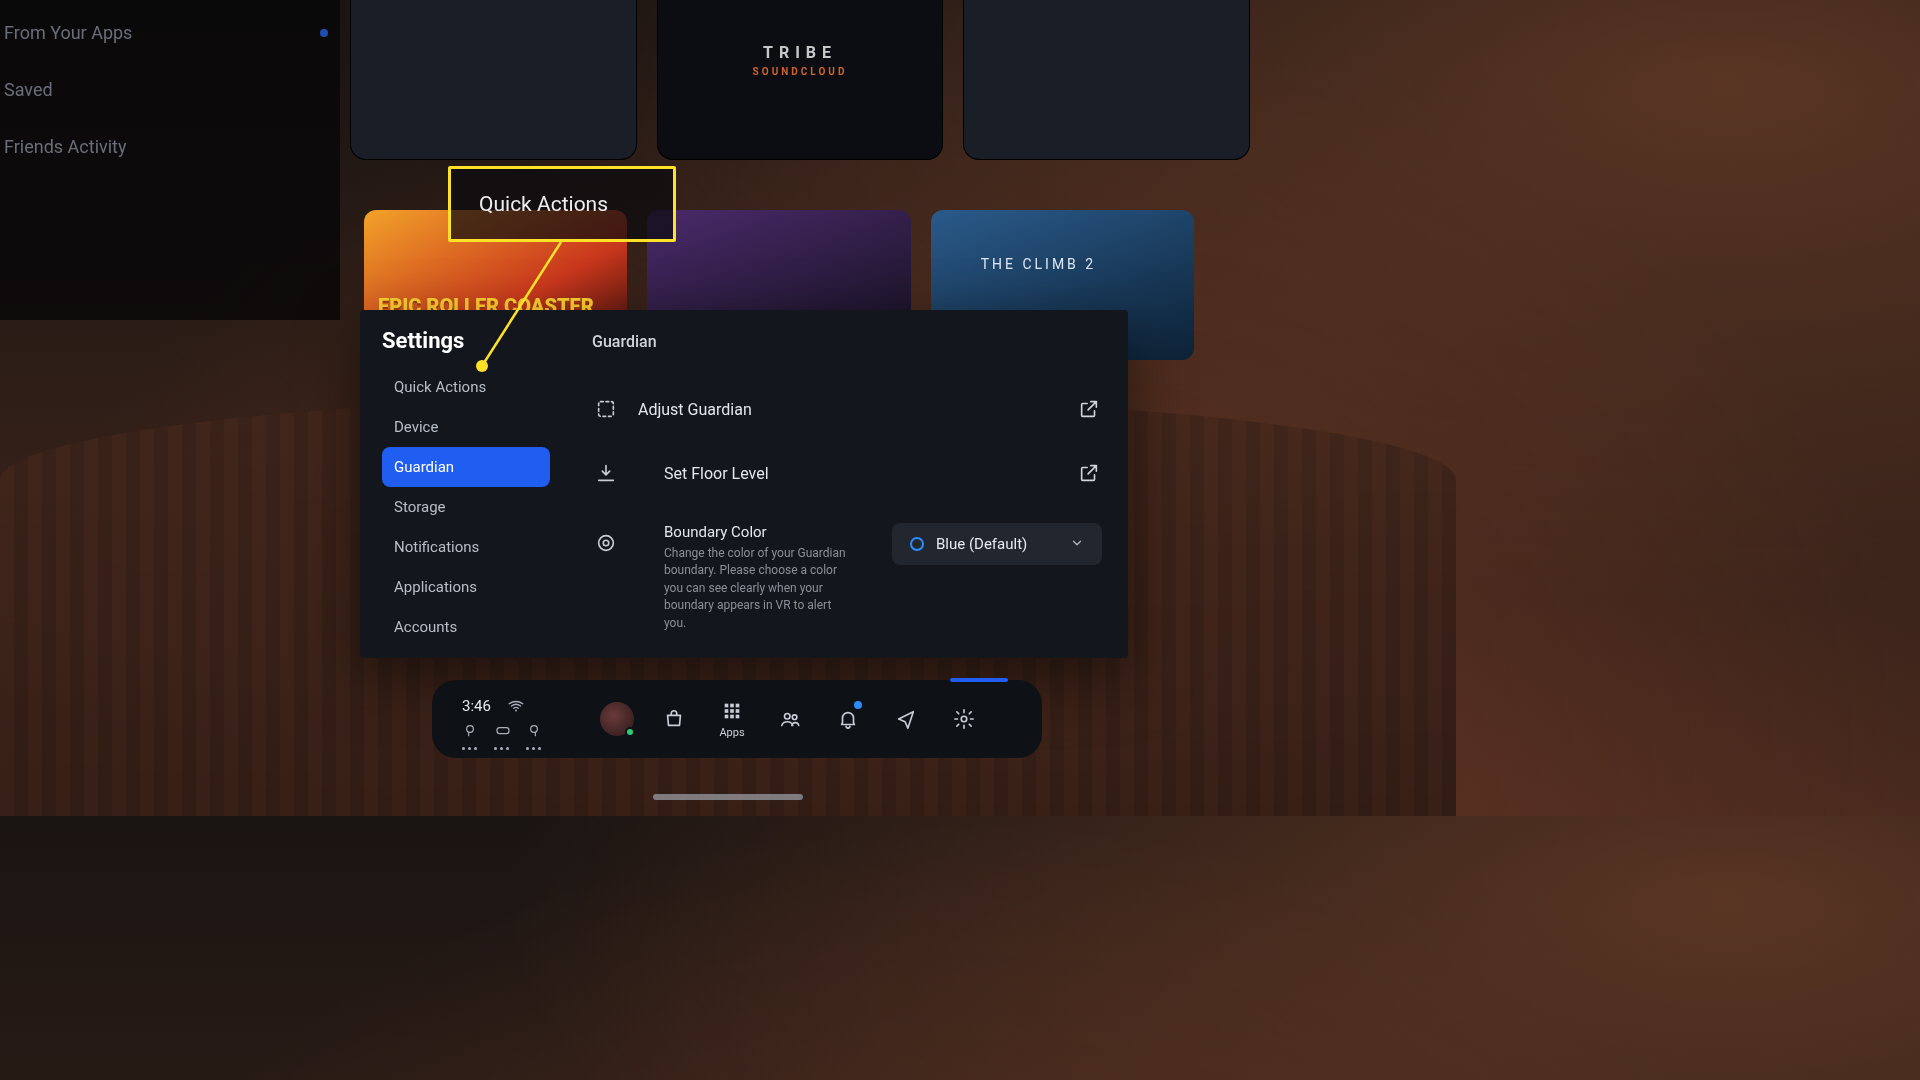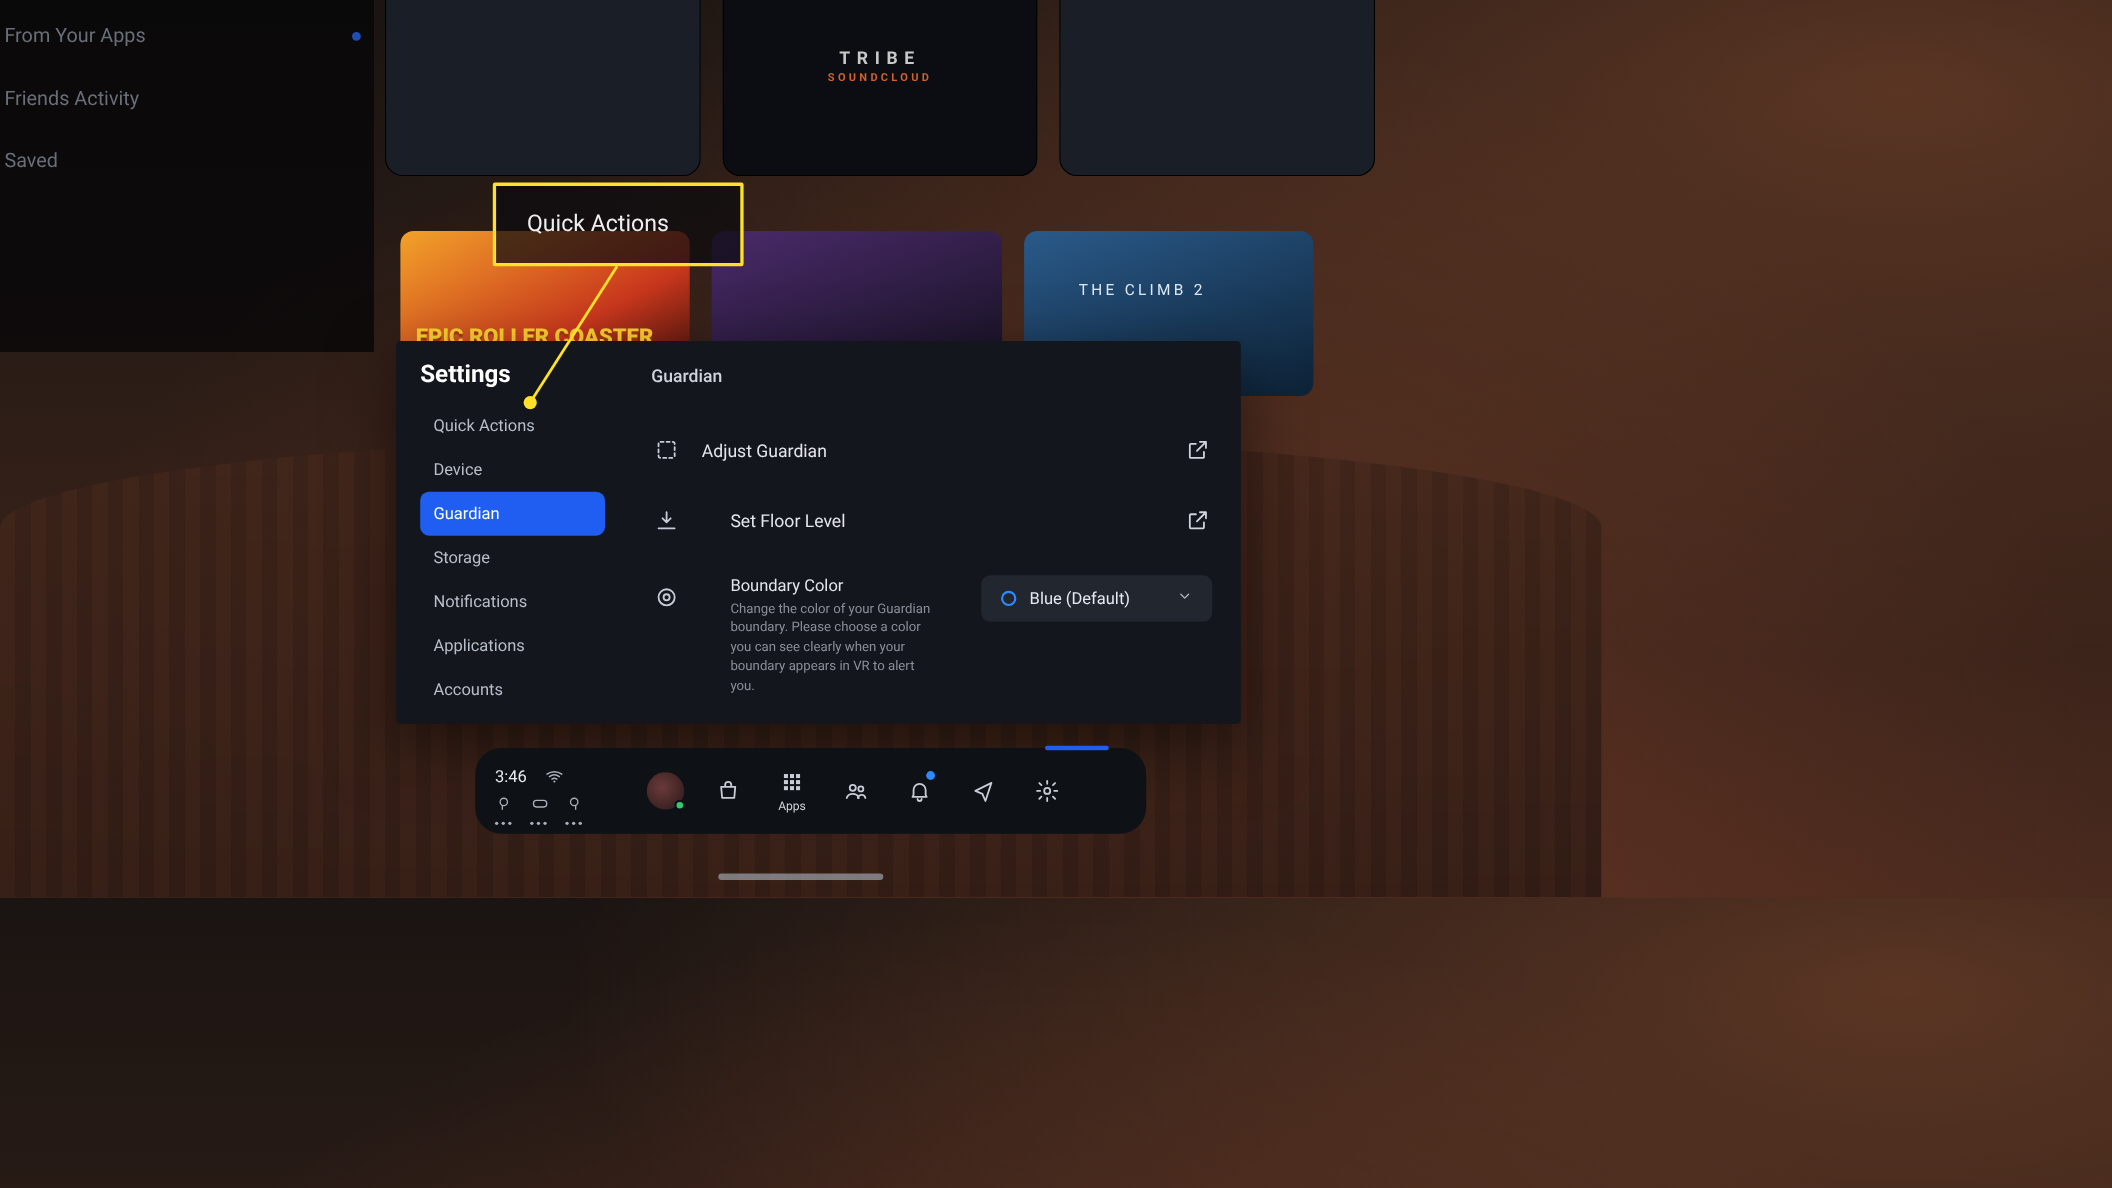--- a/index.html
+++ b/index.html
@@ -60,21 +60,21 @@
 
   
   .callout-box { position:absolute; left:448px; top:166px; width:228px; height:76px;
     border:3px solid #ffe227; background:rgba(10,10,14,.7); display:flex; align-items:center; padding-left:28px;
     font-size:21px; color:#eee; border-radius:2px;}
   .callout-dot { position:absolute; left:476px; top:360px; width:12px; height:12px; background:#ffe227; border-radius:50%;}
   svg.callout-line { position:absolute; left:0; top:0; pointer-events:none;}
 
   
   .dock-wrap { position:absolute; left:432px; top:680px; width:610px;}
-  .dock { height:78px; background:#0e1116; border-radius:24px; display:flex; align-items:center; padding:0 26px 0 18px; gap:22px; position:relative;}
+  .dock { height:78px; background:#0e1116; border-radius:24px; display:flex; align-items:center; padding:0 26px 0 30px; gap:22px; position:relative;}
   .dock .indicator { position:absolute; right:34px; top:-2px; width:58px; height:4px; background:#1f5ef0; border-radius:2px;}
   .dock-left { display:flex; flex-direction:column; gap:4px; align-items:flex-start;}
   .dock-time { font-size:15px; color:#e8ebf1;}
   .dock-icons-row { display:flex; gap:14px; margin-top:4px;}
   .dock-mini { width:18px; height:18px; color:#aab0ba;}
   .dock .sp { flex:0 0 12px;}
   .avatar { width:34px; height:34px; border-radius:50%; background:radial-gradient(circle at 40% 40%, #6a3a3a, #2a1818); position:relative;}
   .avatar .online { position:absolute; right:-1px; bottom:-1px; width:10px; height:10px; border-radius:50%; background:#2ecc71; border:2px solid #0e1116;}
   .dock-btn { width:36px; height:48px; display:flex; flex-direction:column; align-items:center; justify-content:center; gap:4px; color:#c7ccd6; cursor:pointer; position:relative;}
   .dock-label { font-size:11px; color:#cfd3db;}
@@ -91,24 +91,24 @@
 <body>
 
 <div class="floor"></div>
 
 <div class="bg-nav">
   <div class="item">
       <span>From Your Apps</span>
       <span class="dot"></span>
     </div>
   <div class="item">
+      <span>Saved</span>
+    </div>
+  <div class="item">
       <span>Friends Activity</span>
-    </div>
-  <div class="item">
-      <span>Saved</span>
     </div>
 </div>
 
 <div class="bg-cards">
   <div class="card"></div>
   <div class="card" style="position:relative;background:#0b0d12;">
     <div class="tribe">
       <span>TRIBE</span>
       <small>SOUNDCLOUD</small>
     </div>

